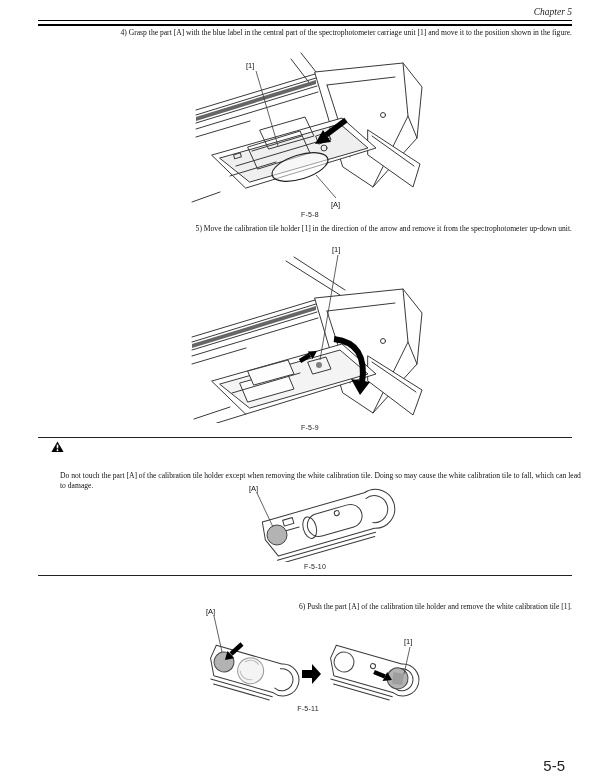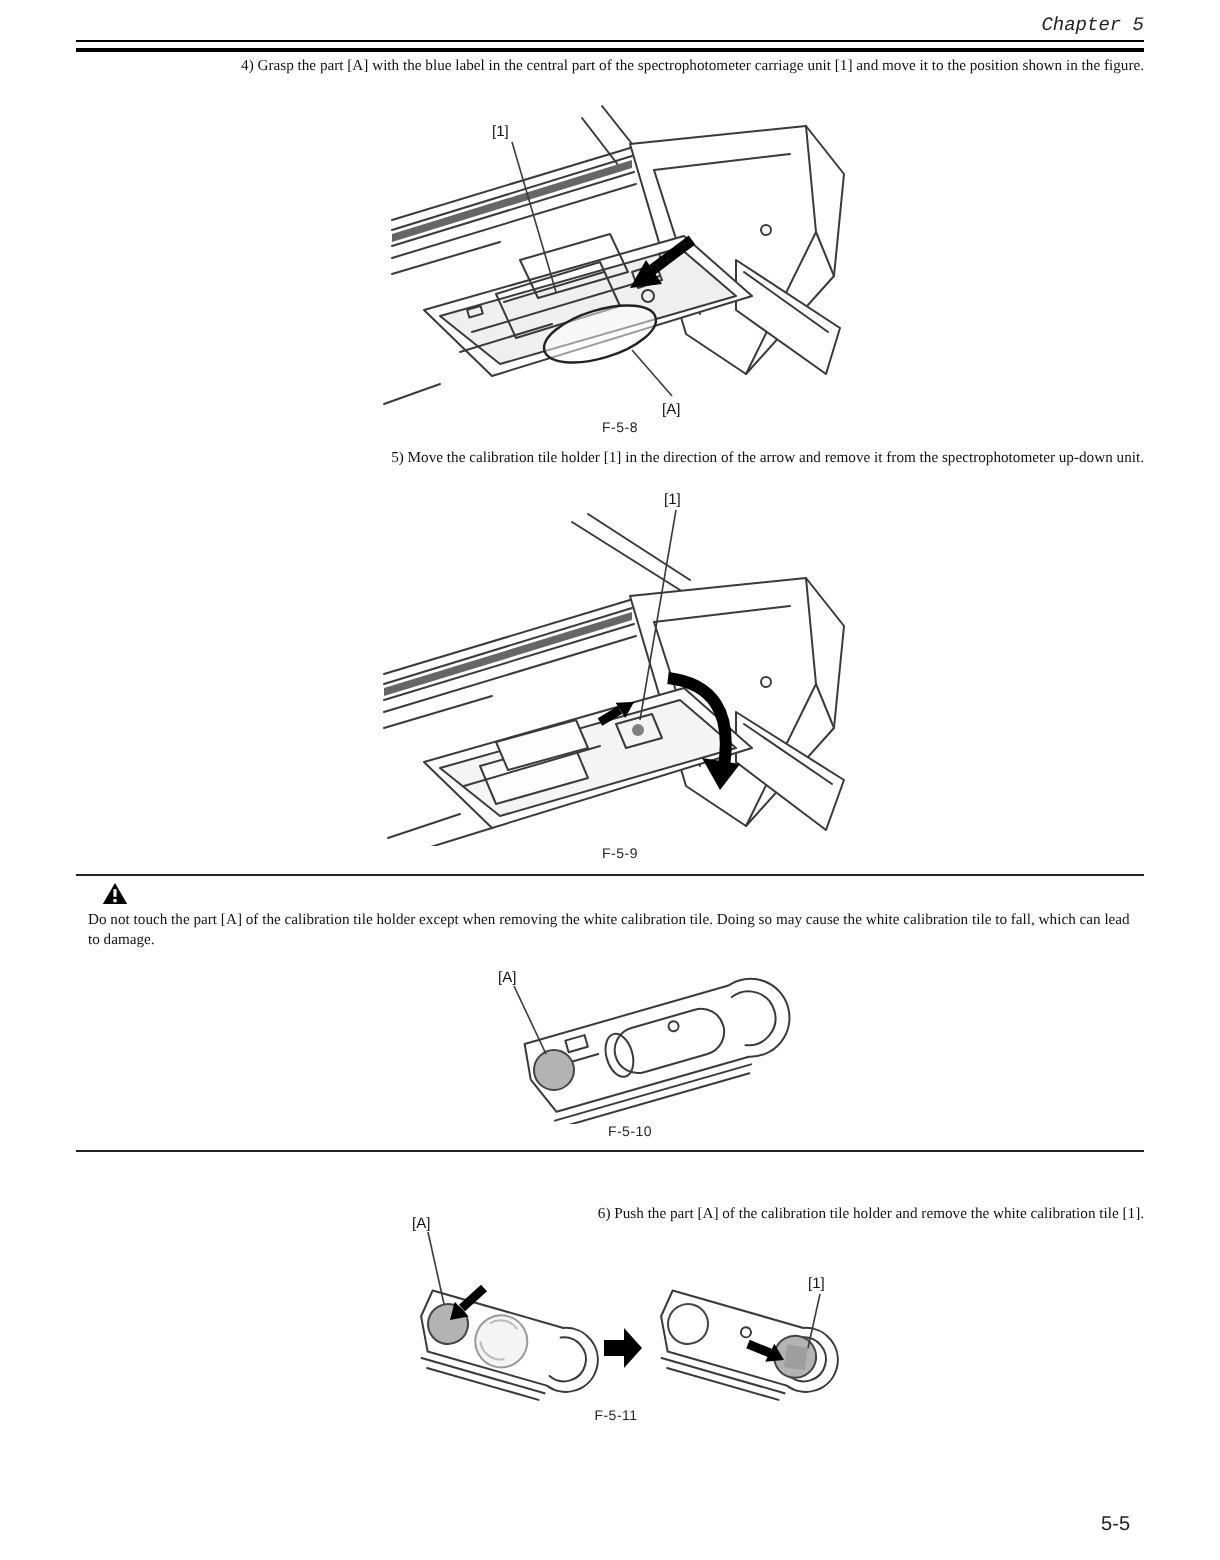--- a/index.html
+++ b/index.html
@@ -1,35 +1,35 @@
 <!DOCTYPE html>
 <html><head>
 <meta charset="utf-8">
 <style>
   html,body{margin:0;padding:0;background:#fff;}
   body{width:610px;height:780px;position:relative;font-family:"Liberation Serif",serif;color:#111;overflow:hidden;}
   .abs{position:absolute;}
-  .chapter{top:7px;right:38px;font-family:Liberation Mono, monospace;font-style:italic;font-size:9.5px;color:#222;}
+  .chapter{top:7px;right:38px;font-family:Liberation Serif, serif;font-style:italic;font-size:9.5px;color:#222;}
   .double-rule{left:38px;right:38px;top:20px;height:2.5px;border-top:1px solid #000;border-bottom:2.2px solid #000;}
   .step{left:45px;width:527px;font-size:7.6px;line-height:9.5px;margin:0;text-align:right;}
   #step4{top:28px;}
   #step5{top:224px;}
   #step6{top:602px;}
   .figure{display:block;}
   #fig-f58{left:190px;top:52px;width:240px;}
   #fig-f59{left:190px;top:243px;width:240px;}
   #fig-f510{left:215px;top:478px;width:200px;}
   #fig-f511{left:158px;top:602px;width:300px;}
   .figure svg{display:block;}
   .figcaption{font-family:"Liberation Sans",sans-serif;font-size:7px;letter-spacing:.25px;text-align:center;color:#222;margin-top:1px;}
   .note-rule-top{left:38px;right:38px;top:437px;border-top:1.2px solid #222;height:0;}
   .note-rule-bottom{left:38px;right:38px;top:575px;border-top:1.2px solid #222;height:0;}
   .warn-icon{left:51px;top:441px;}
-  .note-text{left:44px;top:455px;width:528px;font-size:7.6px;line-height:10px;margin:0;}
-  .page-num{right:45px;top:757px;font-family:"Liberation Sans",sans-serif;font-size:10px;color:#222;}
+  .note-text{left:44px;top:455px;width:528px;font-size:7.6px;line-height:10px;margin:16px;}
+  .page-num{right:45px;top:757px;font-family:"Liberation Sans",sans-serif;font-size:15px;color:#222;}
   .lbl{font-family:"Liberation Sans",sans-serif;font-size:7.5px;fill:#111;}
   .ln{stroke:#3a3a3a;stroke-width:1;fill:none;stroke-linecap:round;stroke-linejoin:round;}
   .ld{stroke:#3a3a3a;stroke-width:.8;fill:none;}
   .blk{fill:#000;stroke:none;}
 </style>
 </head>
 <body>
 
 <div class="abs chapter">Chapter 5</div>
 <div class="abs double-rule"></div>

